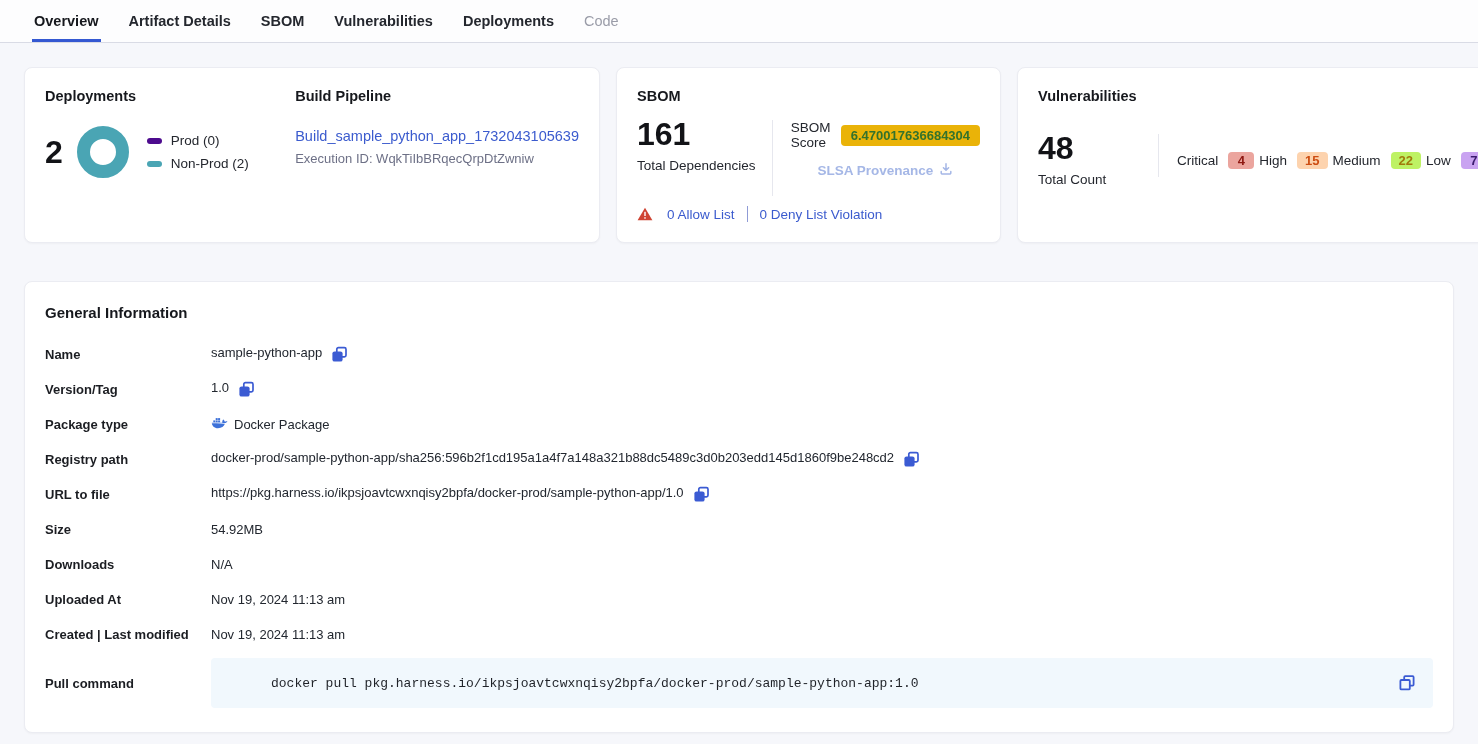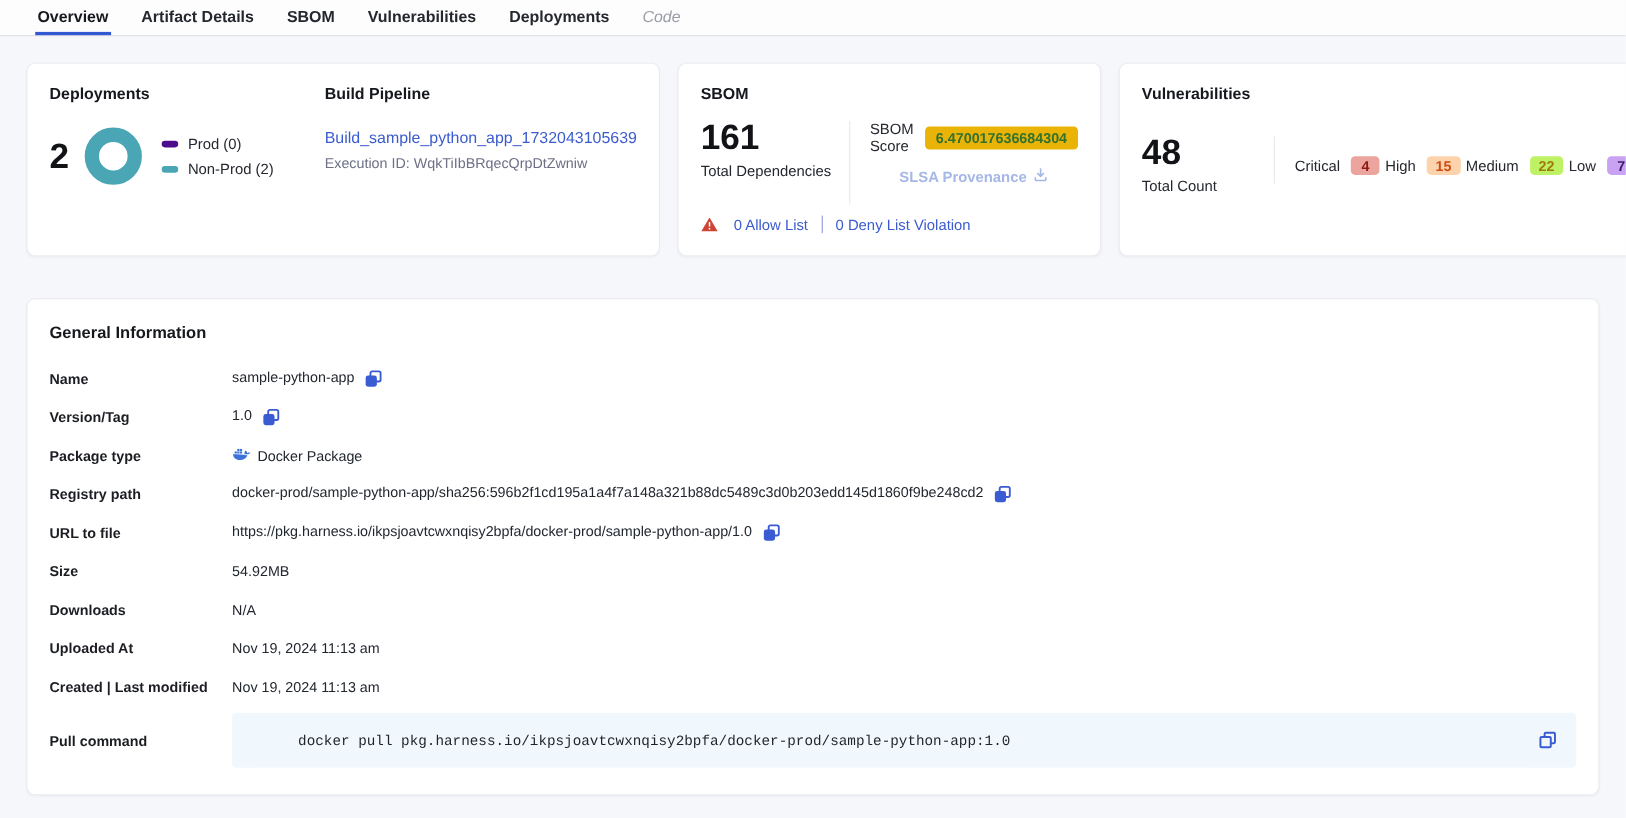--- a/index.html
+++ b/index.html
@@ -1,23 +1,23 @@
 <!DOCTYPE html>
 <html><head>
 <meta charset="utf-8">
 <style>
   * { margin:0; padding:0; box-sizing:border-box; }
   html,body { width:1478px; height:744px; }
   body { font-family:"Liberation Sans", sans-serif; background:#f6f7fb; color:#22272f; overflow:hidden; }
 
   
-  .tabbar { height:33px; background:#fdfdfe; border-bottom:1px solid #d9dbe5; display:flex; align-items:stretch; padding-left:32px; }
+  .tabbar { height:43px; background:#fdfdfe; border-bottom:1px solid #d9dbe5; display:flex; align-items:stretch; padding-left:32px; }
   .tab { display:flex; align-items:center; padding:0 2px; margin-right:26px; font-size:14.5px; color:#24272e; font-weight:600; cursor:pointer; border-bottom:3px solid transparent; padding-top:3px; }
   .tab.active { color:#16181d; border-bottom-color:#3458d2; font-weight:700; }
-  .tab.disabled { color:#9a9ca8; font-weight:500; cursor:default;font-style:italic; }
+  .tab.disabled { color:#9a9ca8; font-weight:500; cursor:default; }
 
   .content { padding:24px 24px 0 24px; }
 
   
   .cards-row { display:flex; gap:16px; }
   .card { background:#ffffff; border:1px solid #ebecf2; border-radius:8px; box-shadow:0 1px 2px rgba(40,41,61,0.04); padding:20px 20px; height:176px; }
   .card-title { font-size:14.5px; font-weight:700; color:#16181d; }
 
   
   .card-deploy { width:576px; display:flex; }

